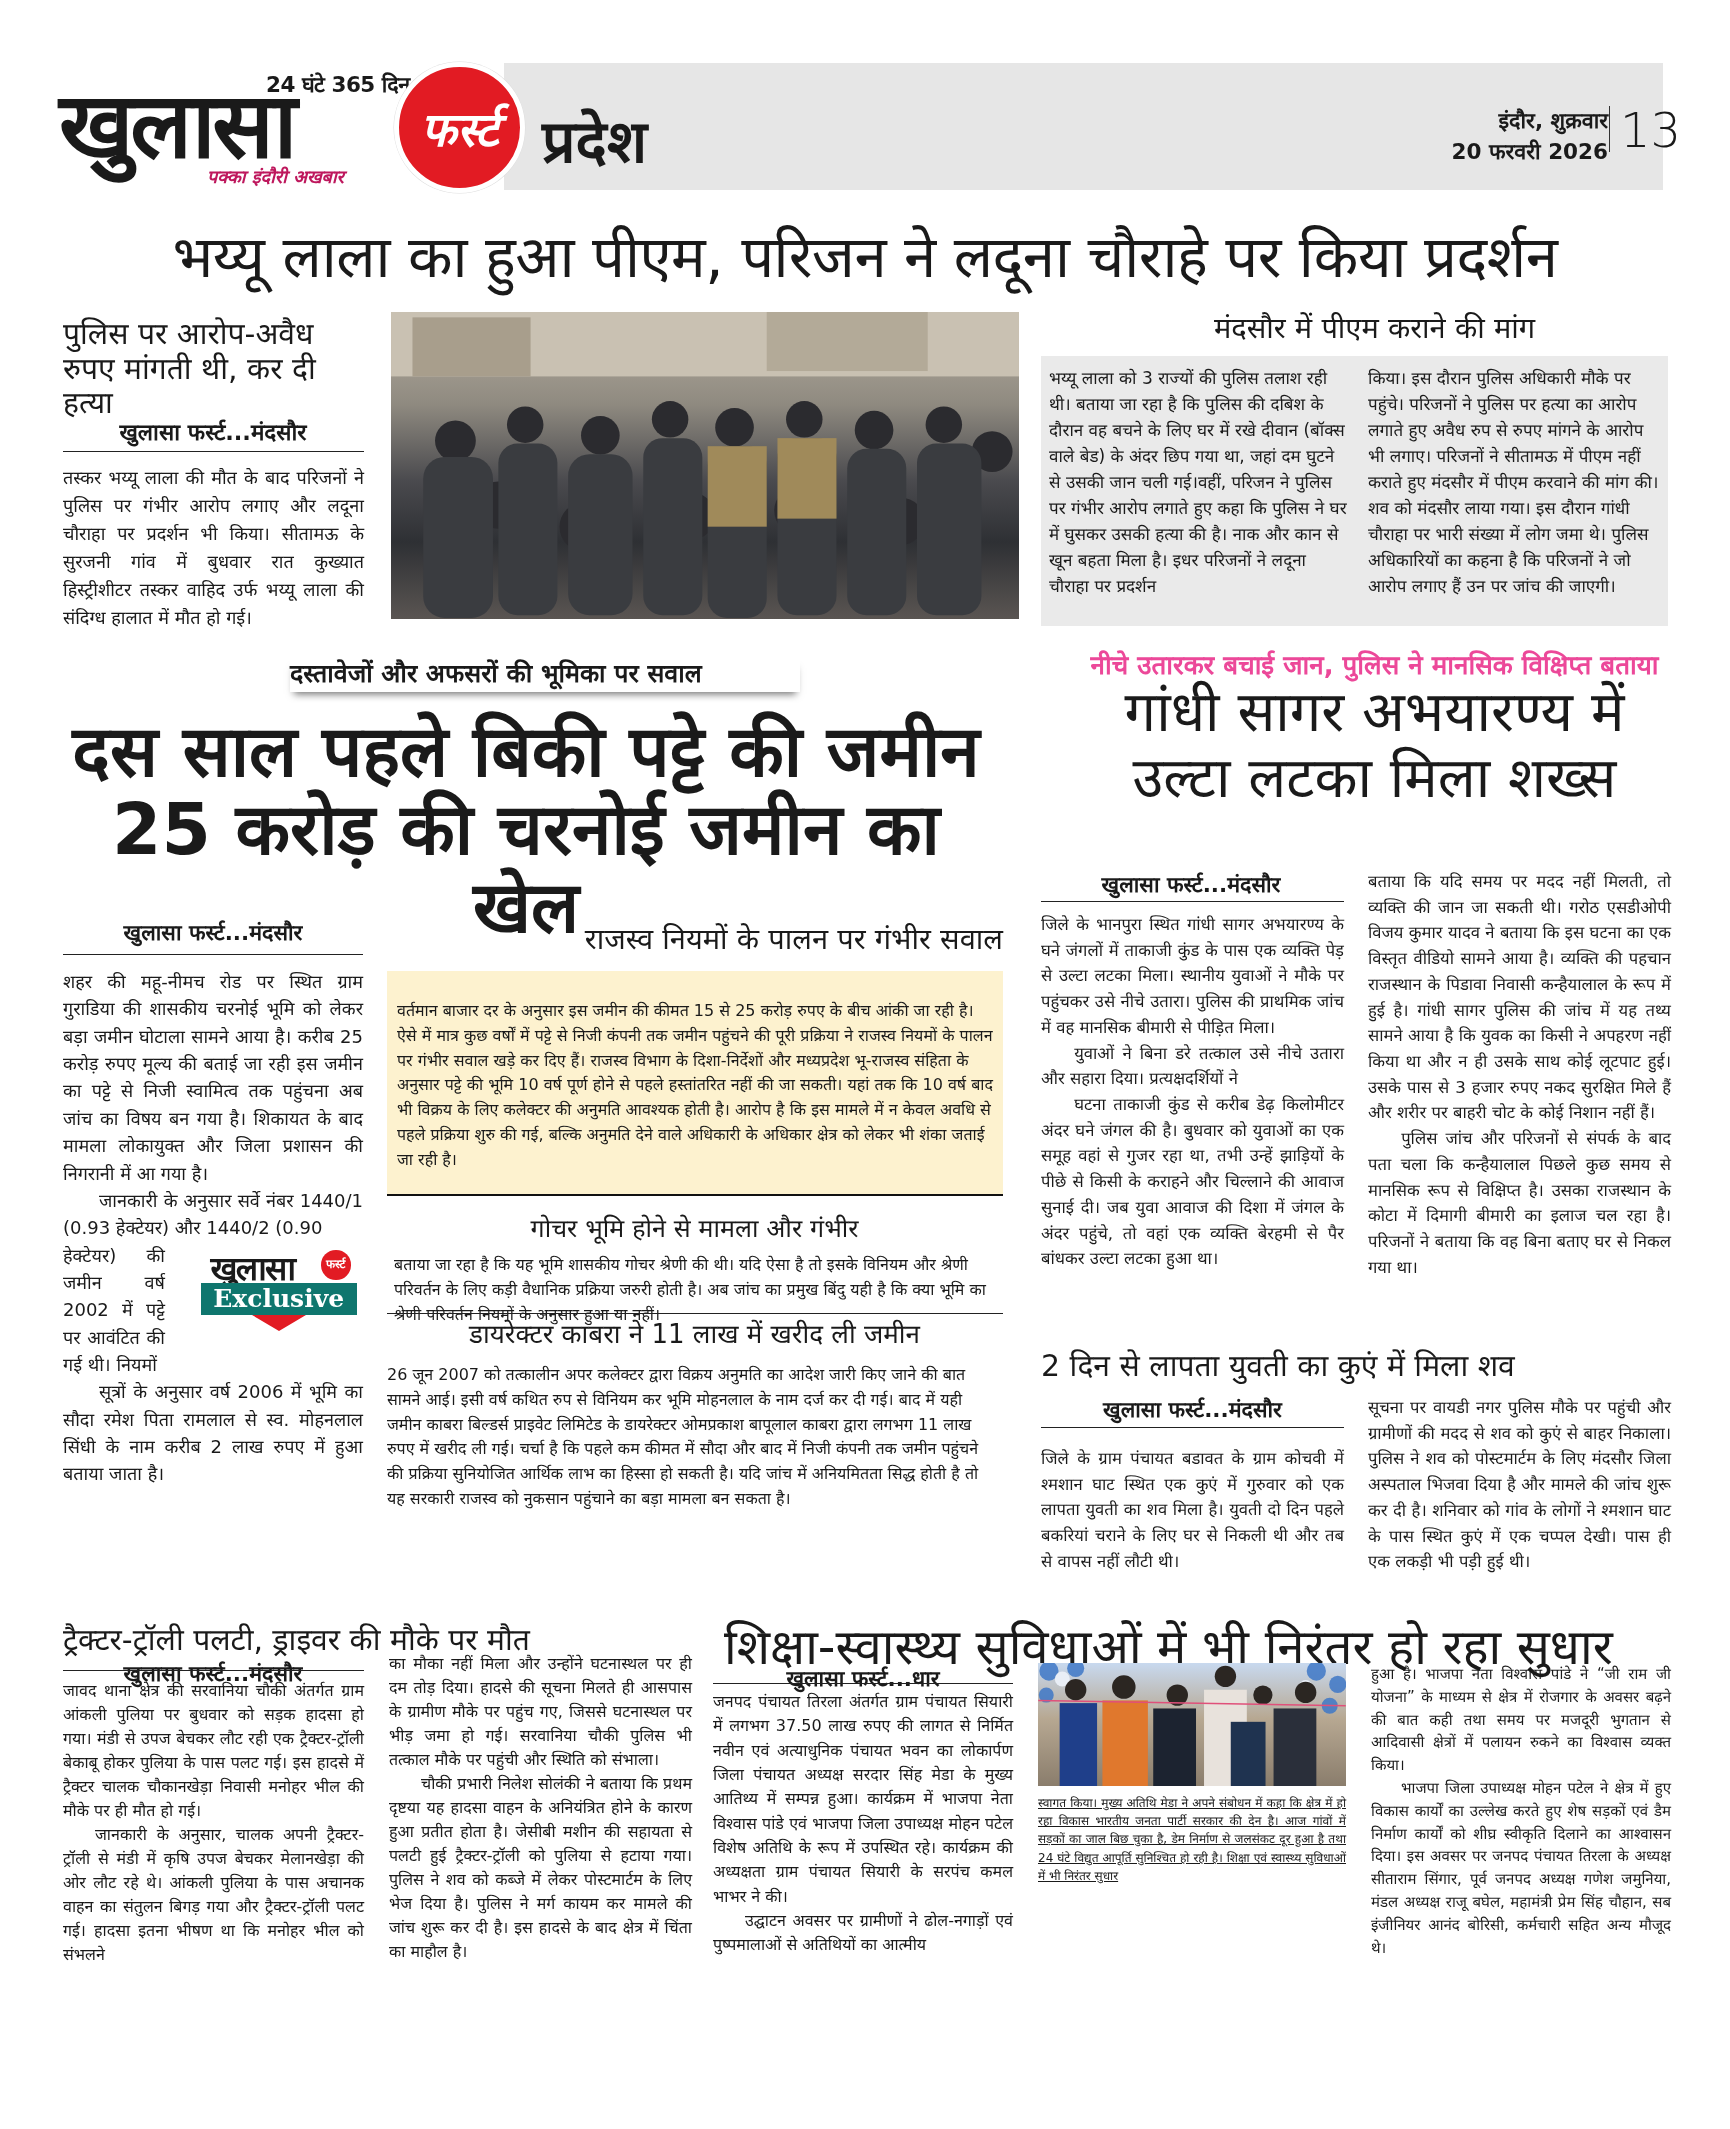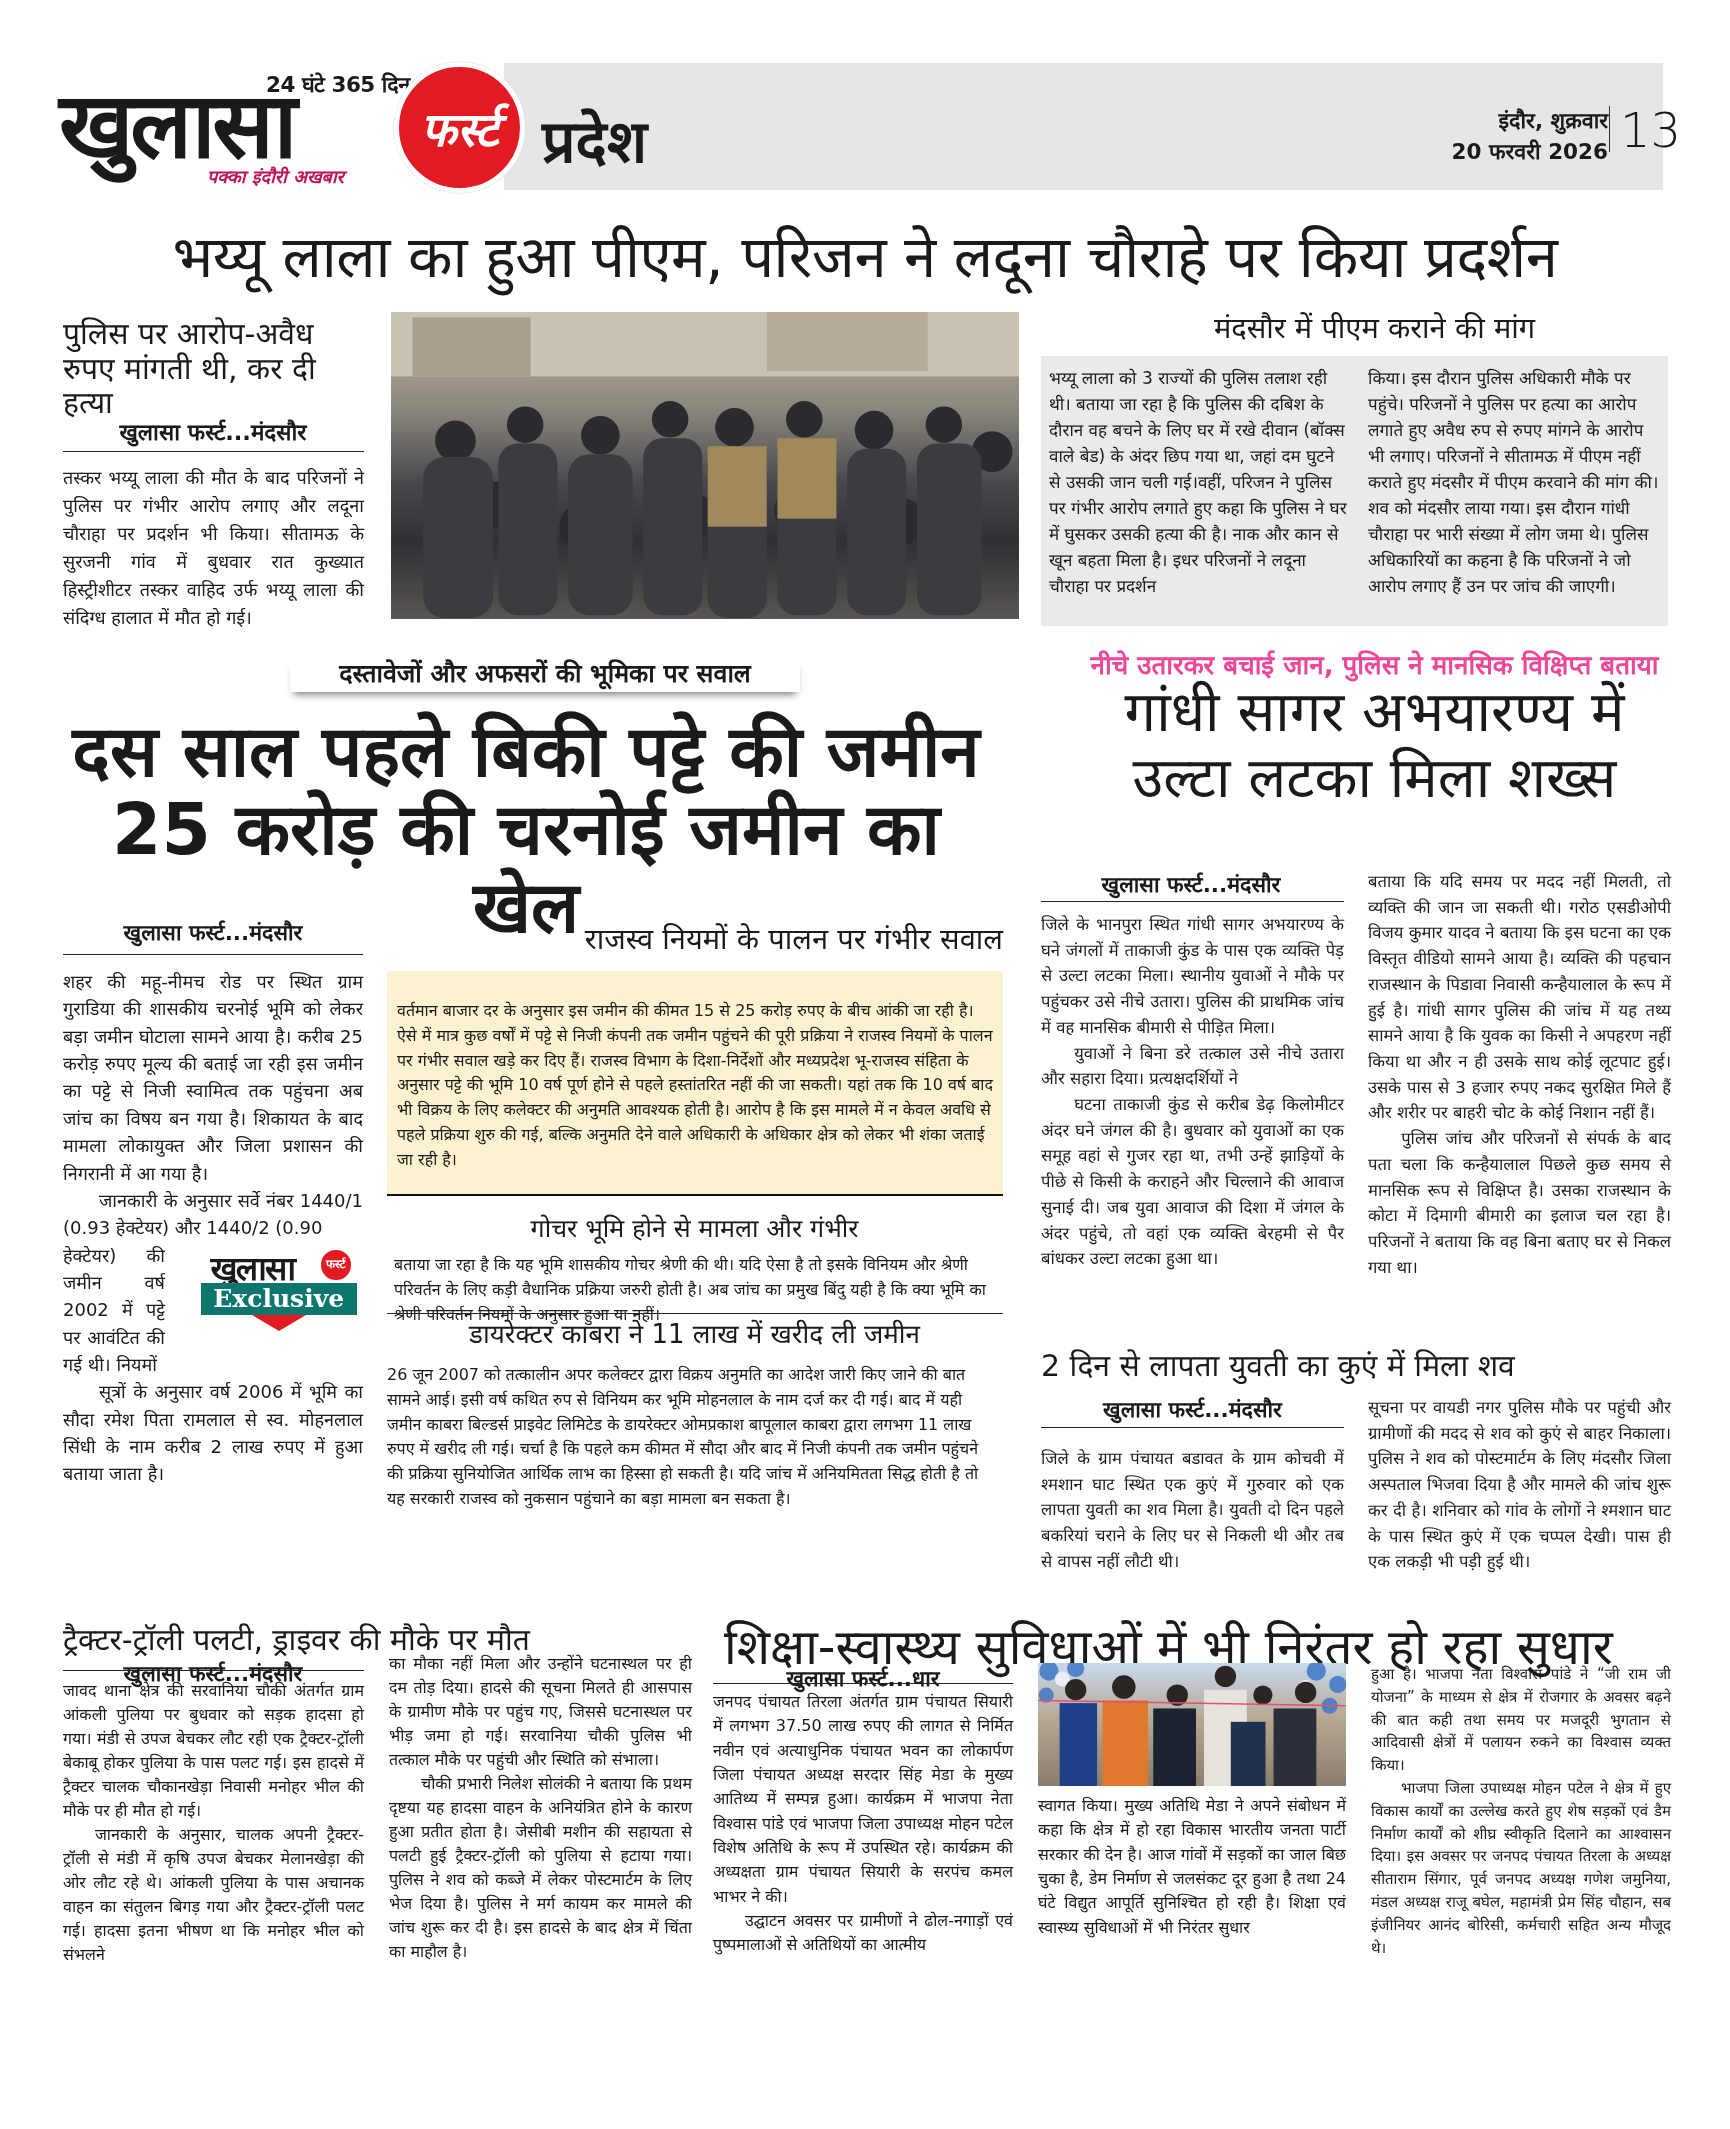--- a/index.html
+++ b/index.html
@@ -22,21 +22,21 @@
   .headline { position: absolute; line-height: 1.15; }
   .byline { position: absolute; font-weight: bold; font-size: 22.5px; text-align: center; }
   .rule { position: absolute; height: 1.1px; background: #222; }
   .body-text { position: absolute; font-size: 18px; line-height: 1.56; text-align: justify; font-family: "DejaVu Sans", sans-serif; }
   .body-text p { margin: 0; }
   .body-text p.indent { text-indent: 2em; }
   .grey-box { position: absolute; background: #eaeaea; }
   .cream-box { position: absolute; background: #fdf2cf; border-bottom: 2.7px solid #111; }
   .photo { position: absolute; overflow: hidden; }
   .red-kicker { position: absolute; color: #ec4899; font-weight: bold; }
-  .ribbon { position: absolute; background: #fff; box-shadow: 0 7.5px 7.5px -4.3px rgba(0,0,0,0.55); text-align: center; font-weight: bold; }
+  .ribbon { position: absolute; background: #fff; box-shadow: 0 7.5px 7.5px -4.3px rgba(0,0,0,0.55); font-weight: bold; }
 
   .excl { position: absolute; left: 190px; top: 1245px; width: 182px; height: 91px; }
   .excl .logo { position: absolute; left: 20.4px; top: 0; font-size: 33px; font-weight: bold; letter-spacing: -1.6px; }
   .excl .logo-dot { position: absolute; left: 131px; top: 5.4px; width: 29.5px; height: 29.5px; border-radius: 50%; background: #e21b23; color:#fff; font-size:11.8px; font-weight:bold; text-align:center; line-height:29.5px; }
   .excl .banner { position: absolute; left: 10.7px; top: 38px; width: 156px; height: 32px; background: #0f766e; color: #fff; font-family: "DejaVu Serif", serif; font-weight: bold; font-size: 25px; text-align: center; line-height: 32px; }
   .excl .banner::after { content: ""; position: absolute; left: 51px; top: 32px; border-left: 27px solid transparent; border-right: 27px solid transparent; border-top: 16px solid #e21b23; }
   .excl .line { position: absolute; left: 0; top: 53px; width: 182px; height: 1.6px; background: #bbb; z-index: -1; }
 </style>
 </head>
 <body>
@@ -205,18 +205,18 @@
     </g>
     <rect x="40" y="75" width="70" height="155" fill="#1f3f8a"></rect>
     <rect x="120" y="70" width="85" height="160" fill="#e0782d"></rect>
     <rect x="215" y="85" width="80" height="145" fill="#1c2330"></rect>
     <rect x="310" y="50" width="80" height="180" fill="#e8e2dc"></rect>
     <rect x="360" y="110" width="65" height="120" fill="#1f3350"></rect>
     <rect x="440" y="85" width="80" height="145" fill="#2a2f3a"></rect>
     <line x1="0" y1="70" x2="575" y2="80" stroke="#e0507a" stroke-width="3"></line>
   </svg>
 </div>
-<div class="body-text" style="left:1038px; top:1794px; width:308px; font-size:16px; line-height:1.52;">स्वागत किया। मुख्य अतिथि मेडा ने अपने संबोधन में कहा कि क्षेत्र में हो रहा विकास भारतीय जनता पार्टी सरकार की देन है। आज गांवों में सड़कों का जाल बिछ चुका है, डेम निर्माण से जलसंकट दूर हुआ है तथा 24 घंटे विद्युत आपूर्ति सुनिश्चित हो रही है। शिक्षा एवं स्वास्थ्य सुविधाओं में भी निरंतर सुधार</div>
+<div class="body-text" style="left:1038px; top:1794px; width:308px; font-size:12px; line-height:1.52;text-decoration:underline;">स्वागत किया। मुख्य अतिथि मेडा ने अपने संबोधन में कहा कि क्षेत्र में हो रहा विकास भारतीय जनता पार्टी सरकार की देन है। आज गांवों में सड़कों का जाल बिछ चुका है, डेम निर्माण से जलसंकट दूर हुआ है तथा 24 घंटे विद्युत आपूर्ति सुनिश्चित हो रही है। शिक्षा एवं स्वास्थ्य सुविधाओं में भी निरंतर सुधार</div>
 <div class="body-text" style="left:1371px; top:1663px; width:300px; font-size:15px; line-height:1.52;">
   <p>हुआ है। भाजपा नेता विश्वास पांडे ने “जी राम जी योजना” के माध्यम से क्षेत्र में रोजगार के अवसर बढ़ने की बात कही तथा समय पर मजदूरी भुगतान से आदिवासी क्षेत्रों में पलायन रुकने का विश्वास व्यक्त किया।</p>
   <p class="indent">भाजपा जिला उपाध्यक्ष मोहन पटेल ने क्षेत्र में हुए विकास कार्यों का उल्लेख करते हुए शेष सड़कों एवं डैम निर्माण कार्यों को शीघ्र स्वीकृति दिलाने का आश्वासन दिया। इस अवसर पर जनपद पंचायत तिरला के अध्यक्ष सीताराम सिंगार, पूर्व जनपद अध्यक्ष गणेश जमुनिया, मंडल अध्यक्ष राजू बघेल, महामंत्री प्रेम सिंह चौहान, सब इंजीनियर आनंद बोरिसी, कर्मचारी सहित अन्य मौजूद थे।</p>
 </div>
 
 
 </body></html>

